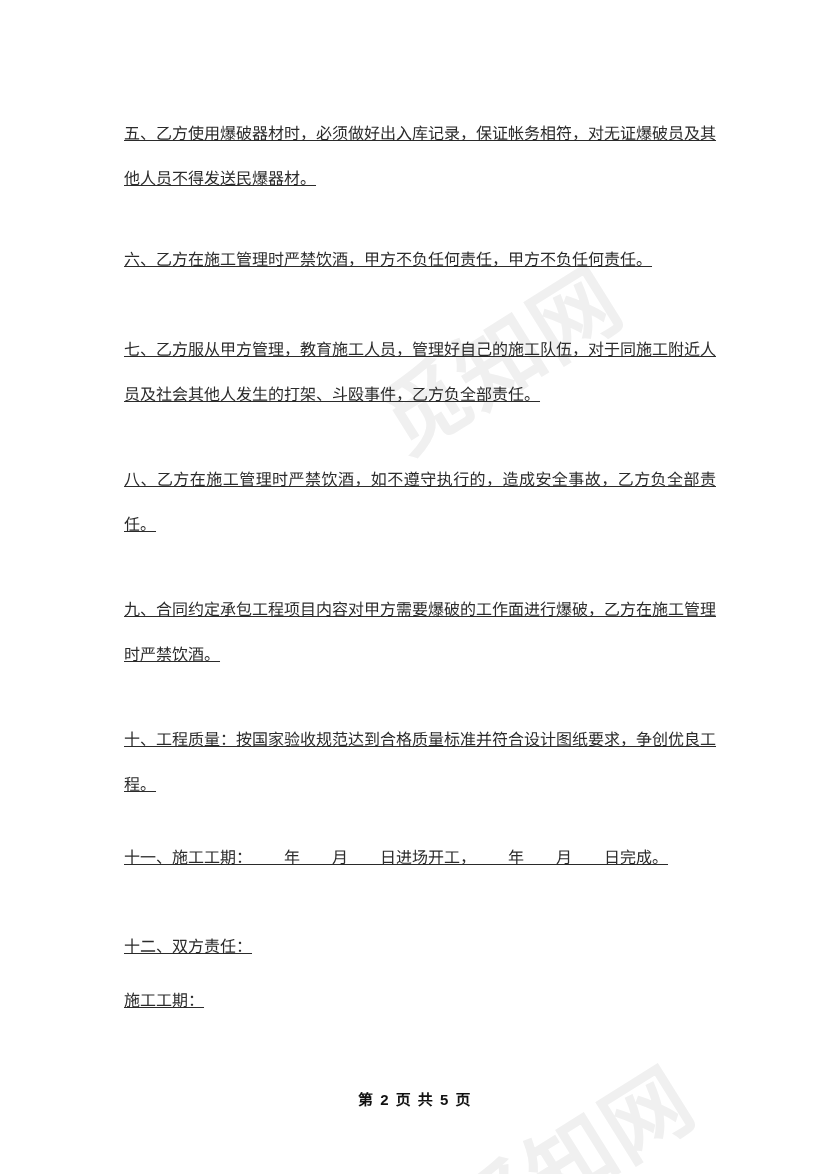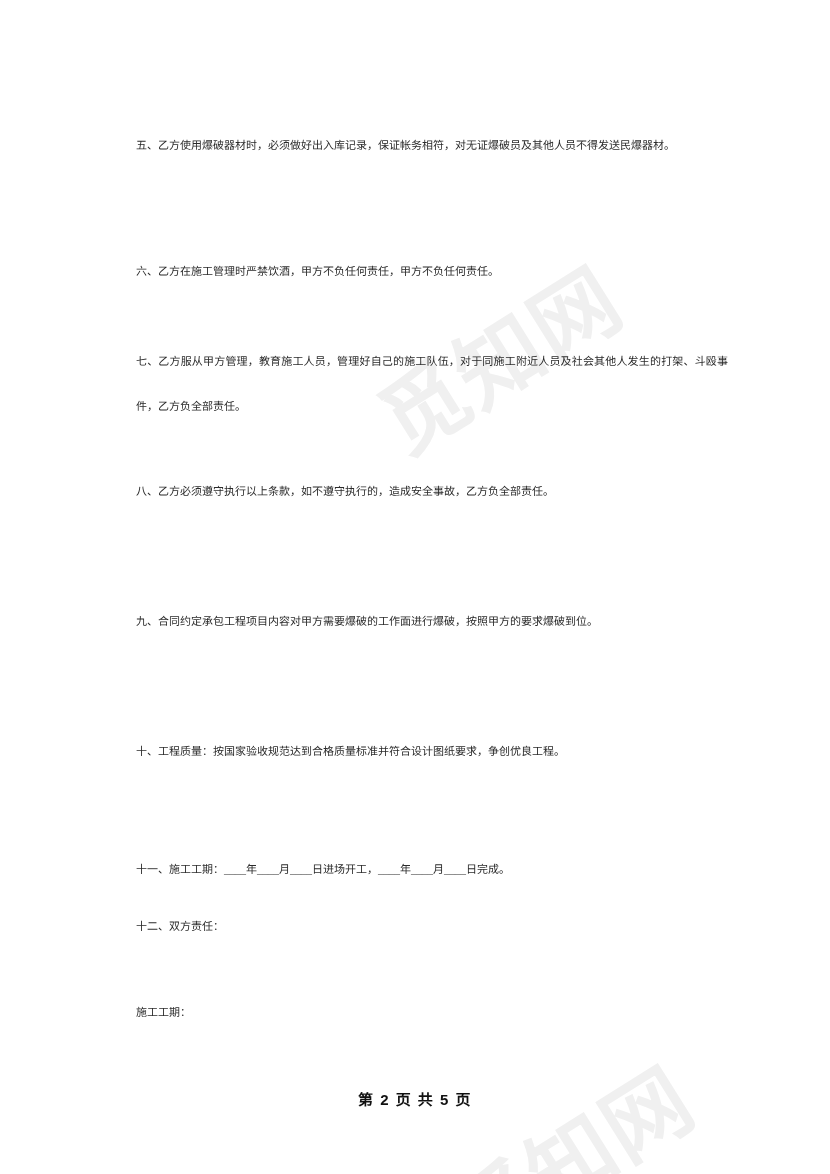--- a/index.html
+++ b/index.html
@@ -61,38 +61,39 @@
     left: 120px;
     top: 0;
     width: 592px;
     z-index: 2;
   }
 
   .clause {
     position: absolute;
     left: 0;
     width: 592px;
-    margin: 16px;
-    font-size: 11px;
+    margin: 4px;
+    font-size: 16px;
     line-height: 45px;
     color: #2b2b2b;
     text-align: justify;
     text-justify: inter-ideograph;
     font-family: "Liberation Serif", "DejaVu Serif", serif;
+    text-decoration: underline;
   }
 
   
   .c5  { top: 107px; }
   .c6  { top: 233px; }
   .c7  { top: 323px; }
   .c8  { top: 453px; }
   .c9  { top: 583px; }
   .c10 { top: 713px; }
   .c11 { top: 831px; white-space: nowrap; }
-  .c12 { top: 888px; white-space: nowrap; }
+  .c12 { top: 920px; white-space: nowrap; }
   .c13 { top: 974px; white-space: nowrap; }
 
   
   .footer {
     position: absolute;
     left: 0;
     top: 1088px;
     width: 830px;
     text-align: center;
     z-index: 2;
@@ -118,23 +119,23 @@
   </div>
 
   <div class="content">
 
     <p class="clause c5">五、乙方使用爆破器材时，必须做好出入库记录，保证帐务相符，对无证爆破员及其他人员不得发送民爆器材。</p>
 
     <p class="clause c6">六、乙方在施工管理时严禁饮酒，甲方不负任何责任，甲方不负任何责任。</p>
 
     <p class="clause c7">七、乙方服从甲方管理，教育施工人员，管理好自己的施工队伍，对于同施工附近人员及社会其他人发生的打架、斗殴事件，乙方负全部责任。</p>
 
-    <p class="clause c8">八、乙方必须遵守执行以上条款，如不遵守执行的，造成安全事故，乙方负全部责任。</p>
+    <p class="clause c8">八、乙方在施工管理时严禁饮酒，如不遵守执行的，造成安全事故，乙方负全部责任。</p>
 
-    <p class="clause c9">九、合同约定承包工程项目内容对甲方需要爆破的工作面进行爆破，按照甲方的要求爆破到位。</p>
+    <p class="clause c9">九、合同约定承包工程项目内容对甲方需要爆破的工作面进行爆破，乙方在施工管理时严禁饮酒。</p>
 
     <p class="clause c10">十、工程质量：按国家验收规范达到合格质量标准并符合设计图纸要求，争创优良工程。</p>
 
     <p class="clause c11">十一、施工工期：____年____月____日进场开工，____年____月____日完成。</p>
 
     <p class="clause c12">十二、双方责任：</p>
 
     <p class="clause c13">施工工期：</p>
 
   </div>

